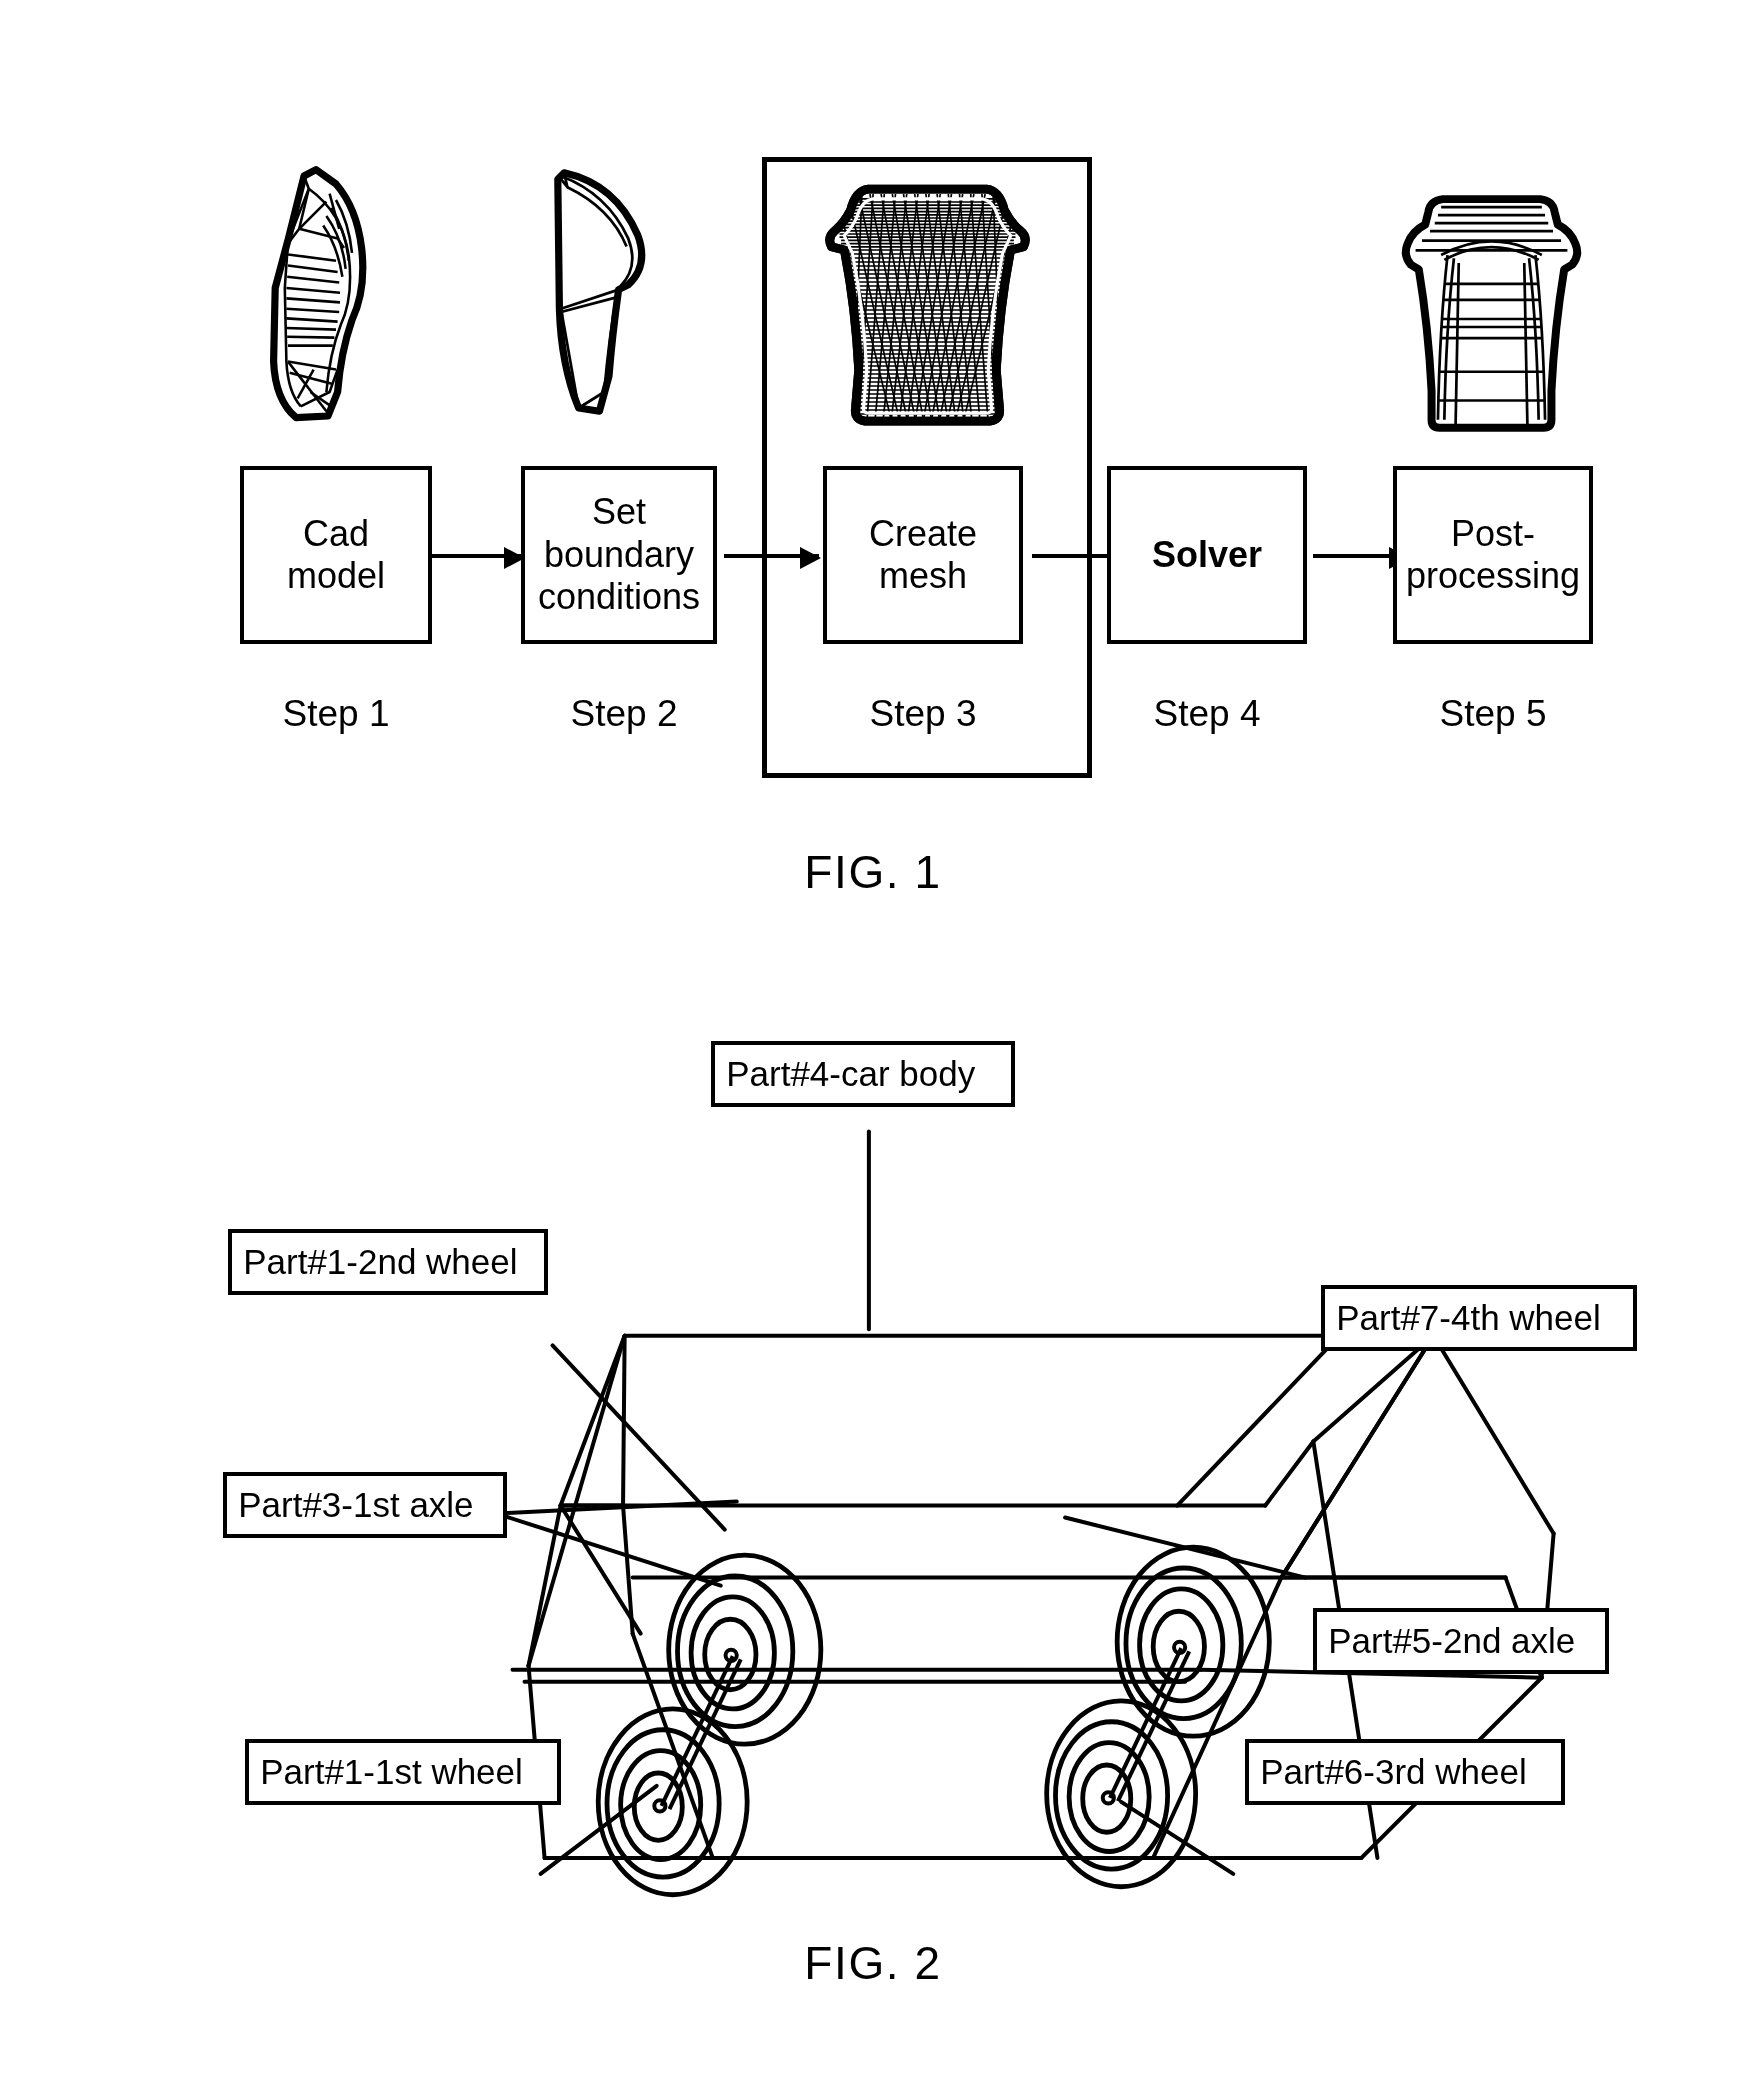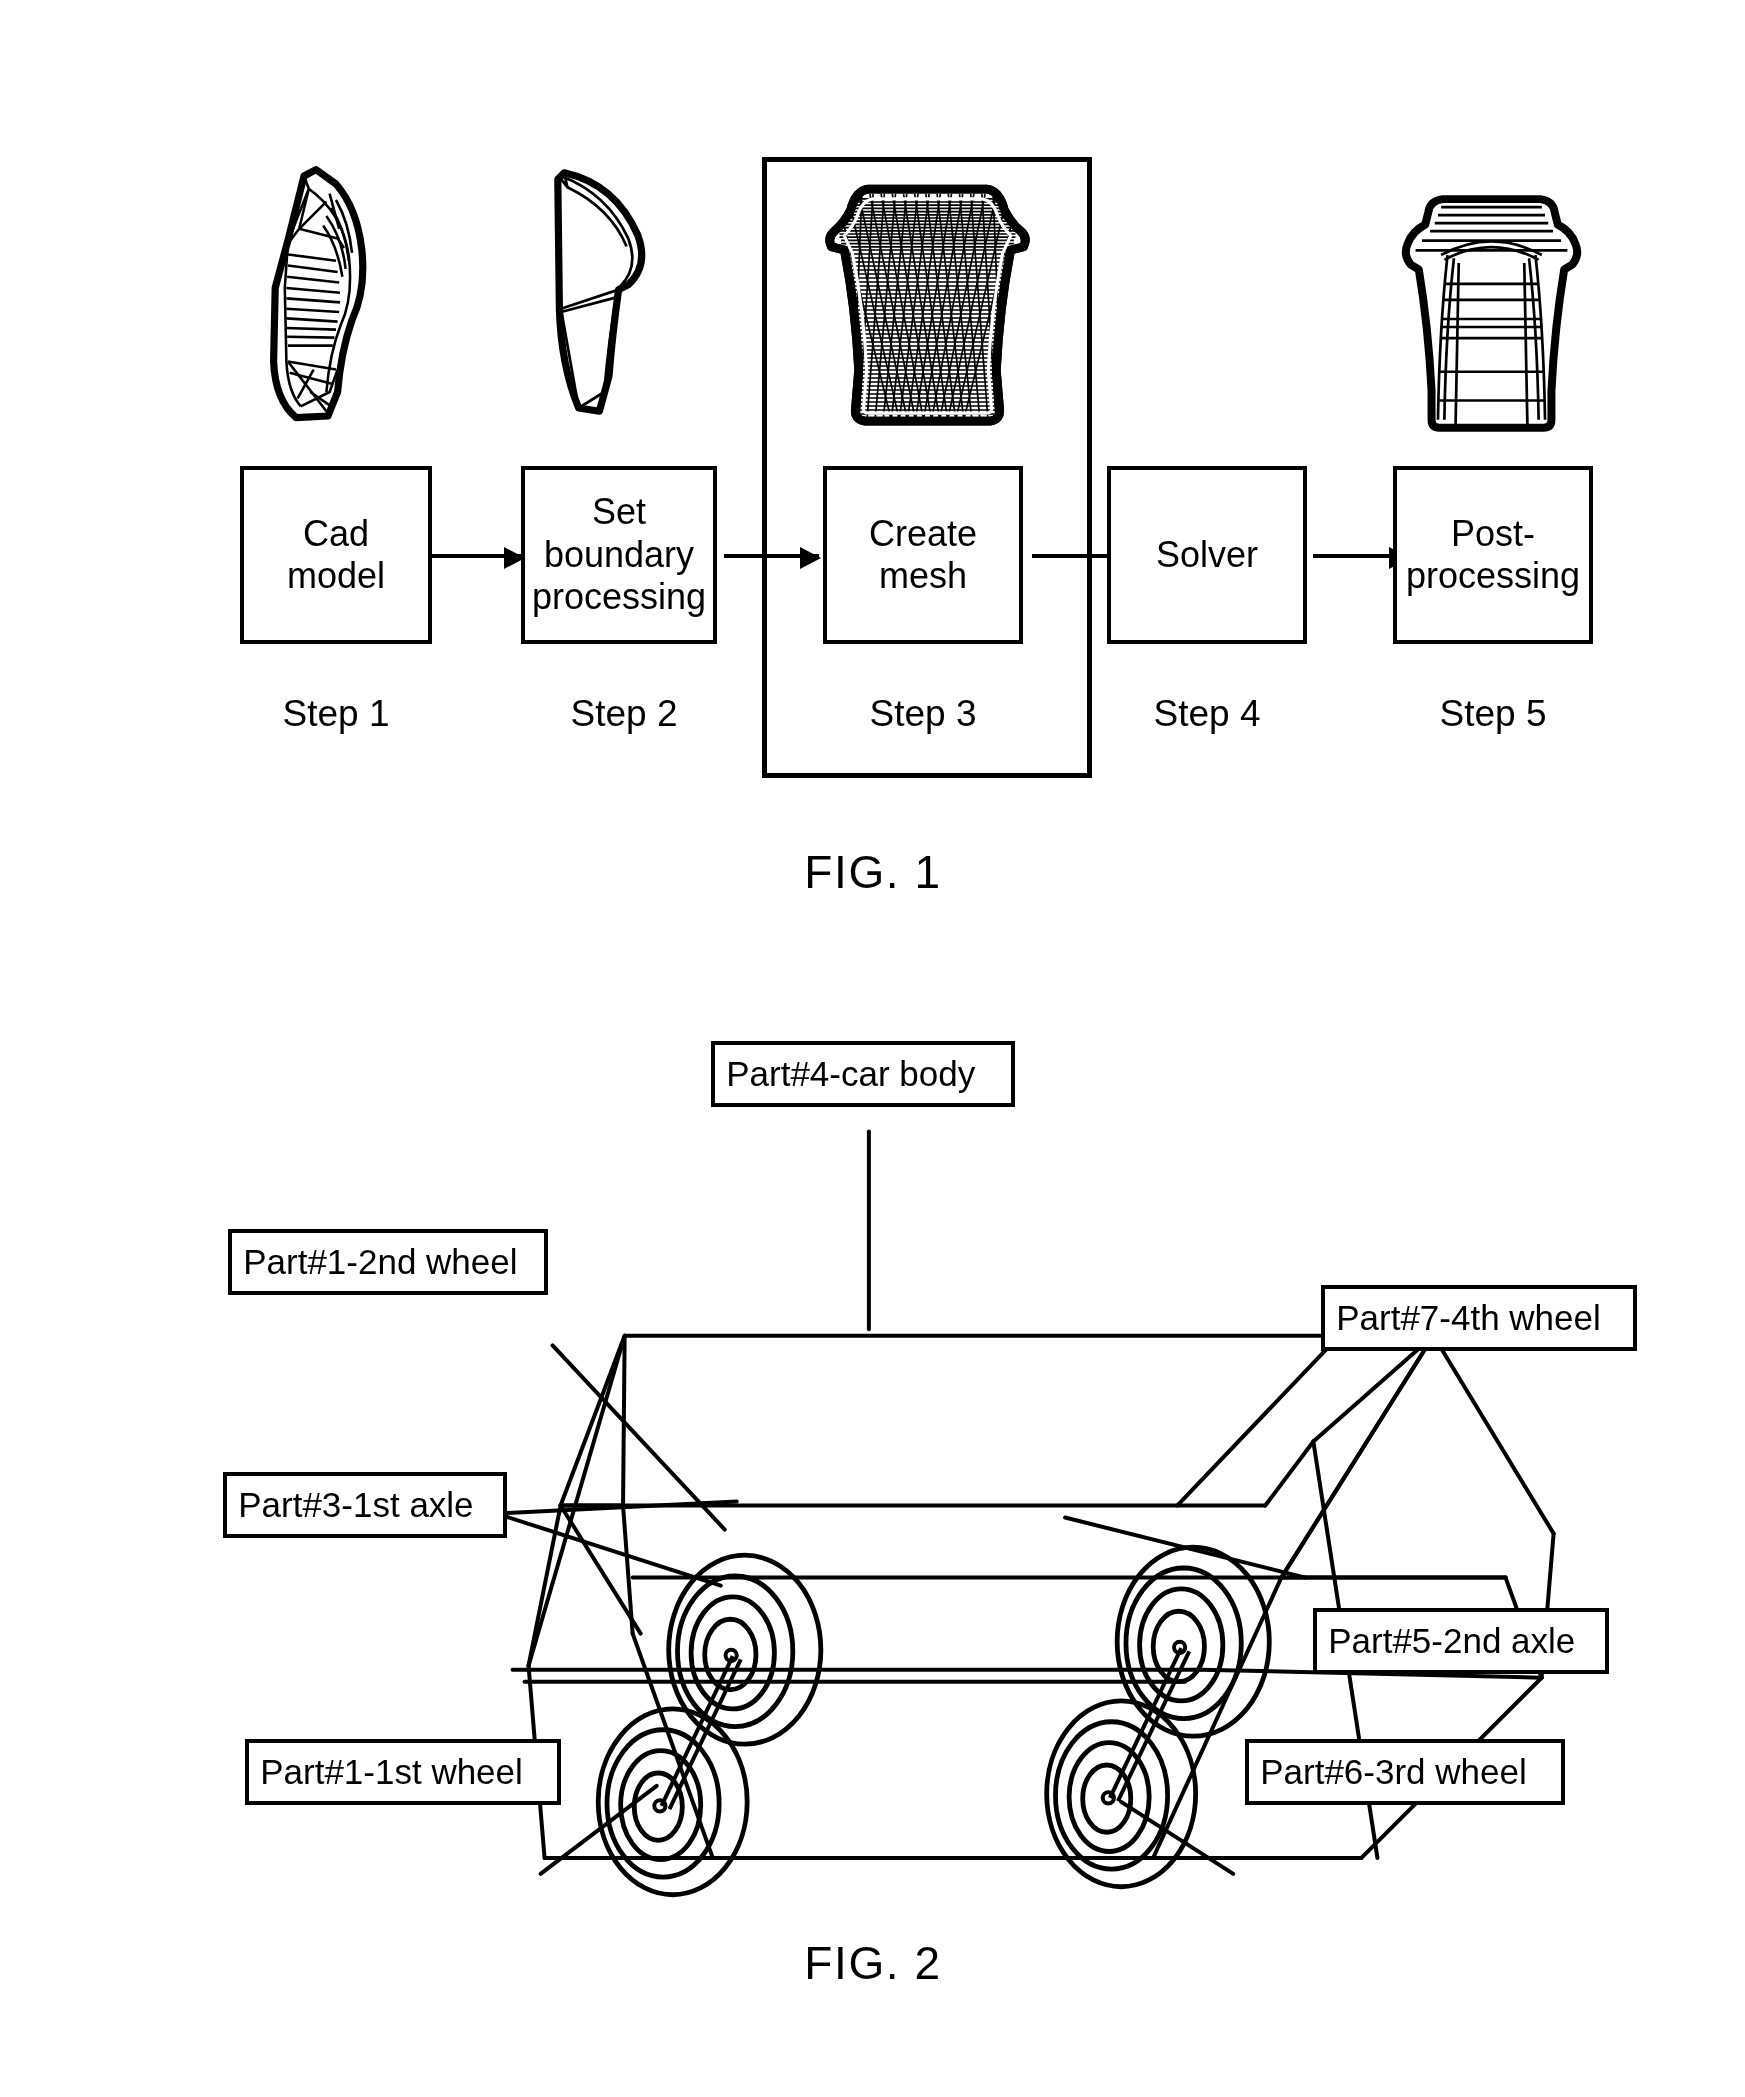--- a/index.html
+++ b/index.html
@@ -319,28 +319,28 @@
     <div class="arrow" style="left:1032px; top:554px; width:95px;"></div>
     <div class="arrow" style="left:1313px; top:554px; width:95px;"></div>
 
     <div class="flow-box" style="left:240px; top:466px; width:192px; height:178px;">
       <span style="white-space:pre-line;">Cad
 model</span>
     </div>
     <div class="flow-box" style="left:521px; top:466px; width:196px; height:178px;">
       <span style="white-space:pre-line;">Set
 boundary
-processing</span>
+conditions</span>
     </div>
     <div class="flow-box" style="left:823px; top:466px; width:200px; height:178px;">
       <span style="white-space:pre-line;">Create
 mesh</span>
     </div>
     <div class="flow-box" style="left:1107px; top:466px; width:200px; height:178px;">
-      <span style="white-space:pre-line;">Solver</span>
+      <span style="white-space:pre-line;font-weight:bold;">Solver</span>
     </div>
     <div class="flow-box" style="left:1393px; top:466px; width:200px; height:178px;">
       <span style="white-space:pre-line;">Post-
 processing</span>
     </div>
 
     <div class="step-label" style="left:240px; top:693px; width:192px;">Step 1</div>
     <div class="step-label" style="left:526px; top:693px; width:196px;">Step 2</div>
     <div class="step-label" style="left:823px; top:693px; width:200px;">Step 3</div>
     <div class="step-label" style="left:1107px; top:693px; width:200px;">Step 4</div>

